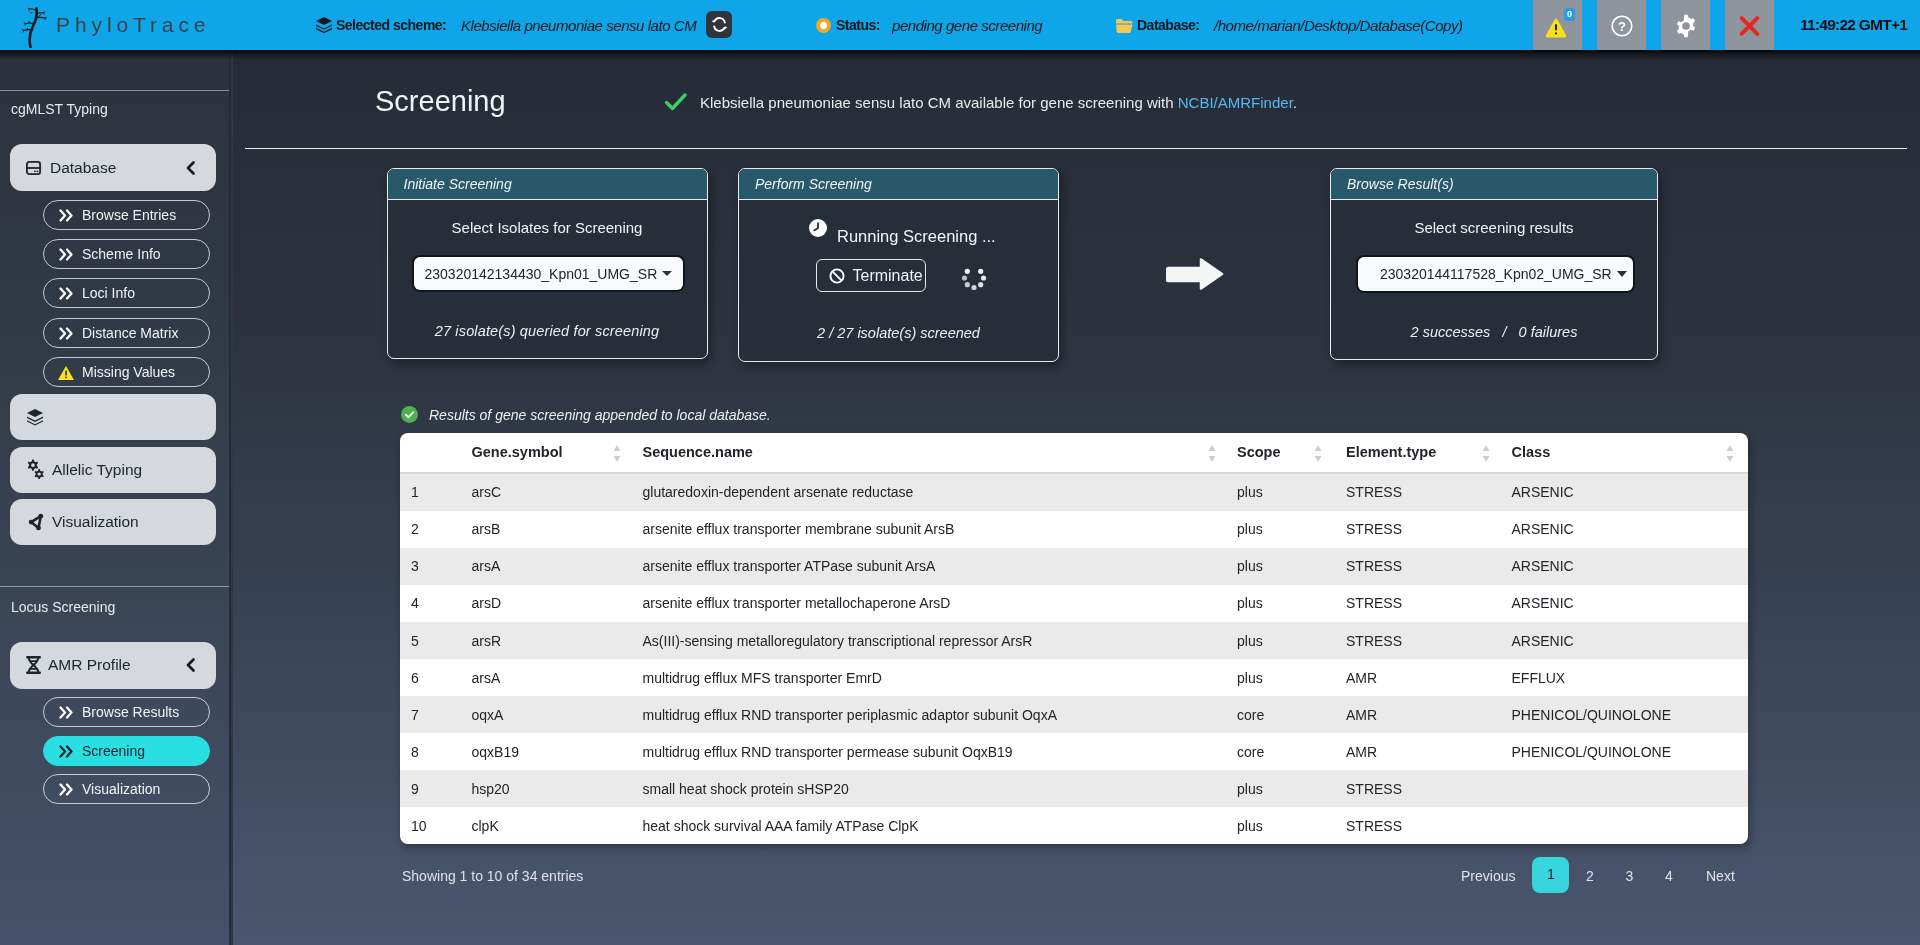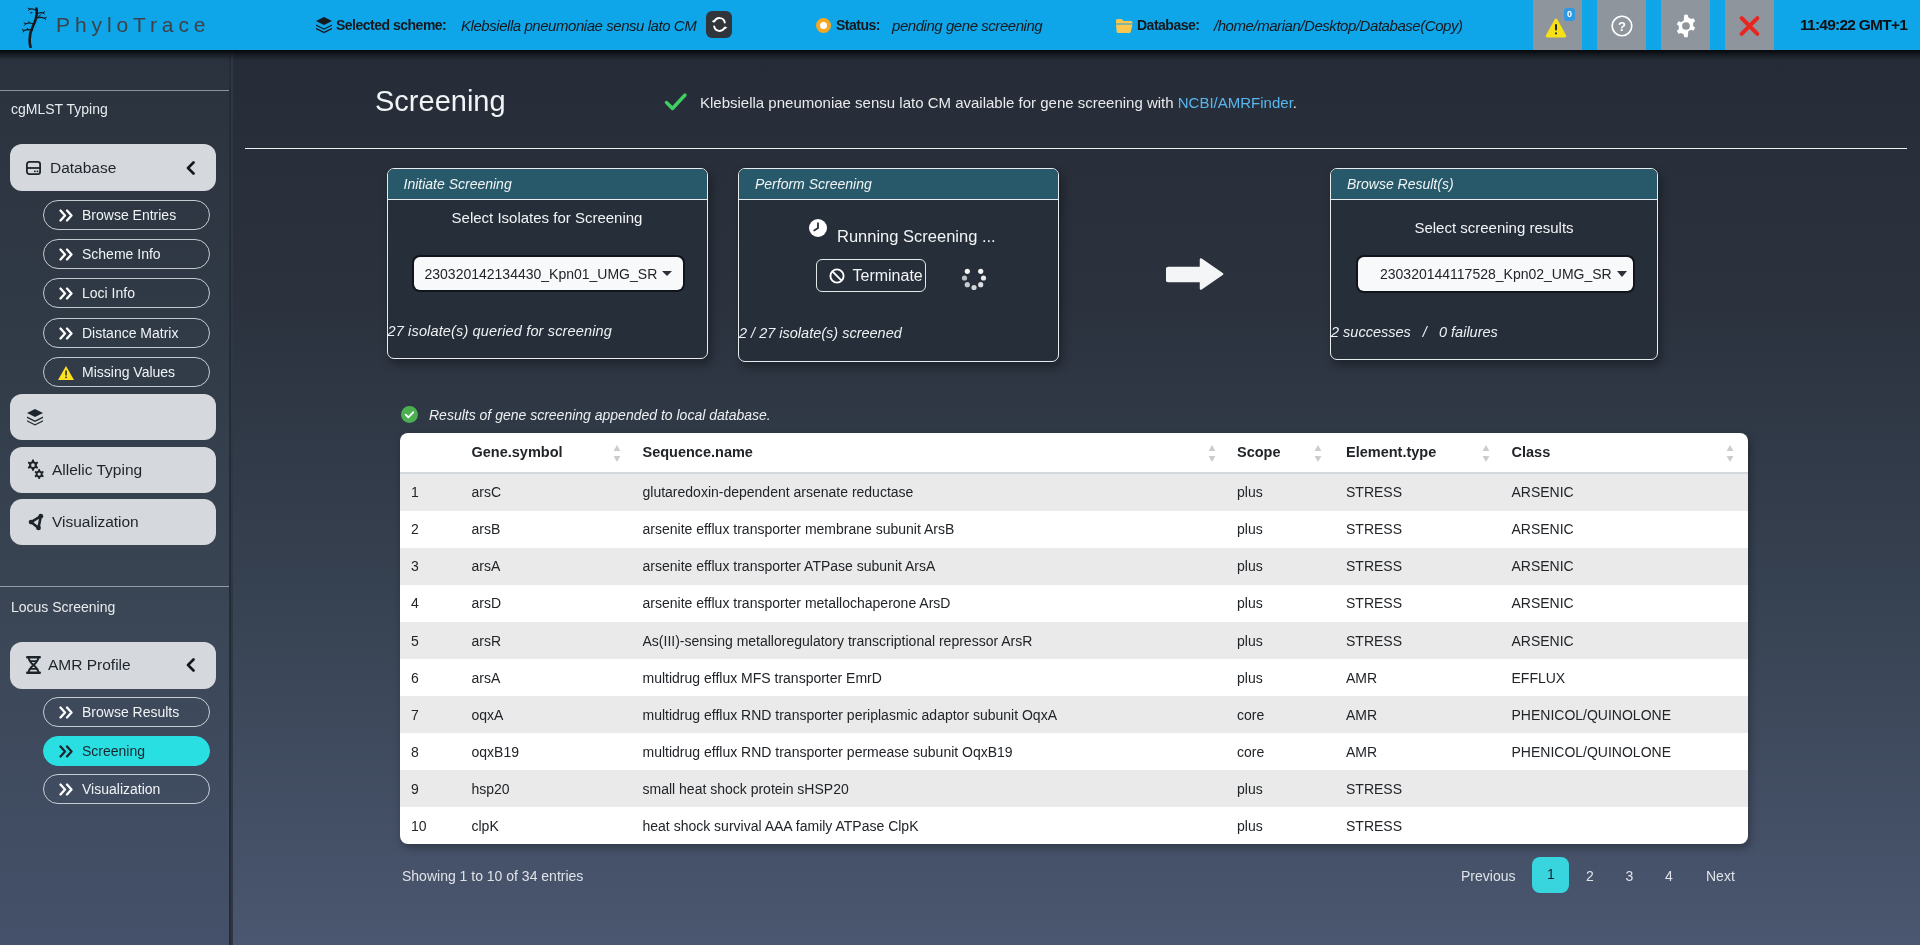--- a/index.html
+++ b/index.html
@@ -29,21 +29,21 @@
 .sb-pill.active { background:#29dfe2; border-color:#29dfe2; color:#1c242e; }
 
 #main { position:absolute; left:233px; top:50px; width:1687px; height:895px;
   background:linear-gradient(180deg,#262c37 0%, #2b323e 28%, #374252 62%, #4b5770 100%); }
 
 .card { position:absolute; border:1px solid #e9ecef; border-radius:7px; background:#262e39; box-shadow:3px 5px 10px rgba(0,0,0,0.35); }
 .card .hdr { position:absolute; left:0; top:0; right:0; height:31px; background:#27596a;
   border-bottom:1px solid #e9ecef; border-radius:6px 6px 0 0; }
 .card .hdr span { position:absolute; left:16px; top:7px; font-size:14px; font-style:italic; color:#f0f4f5; }
 .cardlabel { position:absolute; width:100%; text-align:center; font-size:15px; color:#f2f4f5; }
-.carditalic { position:absolute; width:100%; font-size:14.5px; font-style:italic; color:#eef1f3; }
+.carditalic { position:absolute; width:100%; text-align:center; font-size:14.5px; font-style:italic; color:#eef1f3; }
 .selectbox { position:absolute; background:#f8f9fa; border-radius:6px; color:#212529; font-size:14px; box-shadow:0 0 0 2px rgba(13,17,23,0.85); }
 
 #dtable { position:absolute; left:167px; top:382.6px; width:1347.5px; height:411px; background:#fff; border-radius:8px; color:#212529; box-shadow:2px 4px 9px rgba(0,0,0,0.3); }
 .trow { position:absolute; left:0; width:100%; height:37.1px; }
 .trow.odd { background:#eaeaea; }
 .cell { position:absolute; top:50%; transform:translateY(-50%); font-size:14px; white-space:nowrap; }
 .hcell { position:absolute; top:50%; transform:translateY(-50%); font-size:14.5px; font-weight:bold; white-space:nowrap; }
 .sorticon { position:absolute; width:8px; height:17px; }
 .pgtext { position:absolute; font-size:14px; color:#dfe3e8; }
 </style>
@@ -55,21 +55,21 @@
   <svg class="abs" style="left:431px;top:42px;" width="24" height="20" viewBox="0 0 24 20">
     <path d="M2.5 10.5 L8.5 16.5 L21 3" fill="none" stroke="#3ecf63" stroke-width="3.4" stroke-linecap="round" stroke-linejoin="round"></path>
   </svg>
   <div style="position:absolute;left:467px;top:43.5px;font-size:15px;color:#e8eaec;">Klebsiella pneumoniae sensu lato CM available for gene screening with <span style="color:#58b7ee;margin-top:18px;">NCBI/AMRFinder</span>.</div>
   <div style="position:absolute;left:12px;top:98px;width:1662px;height:1px;background:#eef1f3;"></div>
 
   <div class="card" style="left:153.5px;top:118px;width:321px;height:191px;">
     <div class="hdr">
         <span>Initiate Screening</span>
       </div>
-    <div class="cardlabel" style="top:40px;">Select Isolates for Screening</div>
+    <div class="cardlabel" style="top:50px;">Select Isolates for Screening</div>
     <div class="selectbox" style="left:26px;top:88px;width:269px;height:33px;">
       <span style="position:absolute;left:11px;top:8.5px;">230320142134430_Kpn01_UMG_SR</span>
       <span style="position:absolute;left:248px;top:14px;width:0;height:0;border-left:5px solid transparent;border-right:5px solid transparent;border-top:5.5px solid #2b3138;"></span>
     </div>
     <div class="carditalic" style="top:154px;letter-spacing:0.15px;">27 isolate(s) queried for screening</div>
   </div>
 
   <div class="card" style="left:505px;top:118px;width:321px;height:194px;">
     <div class="hdr">
         <span>Perform Screening</span>

